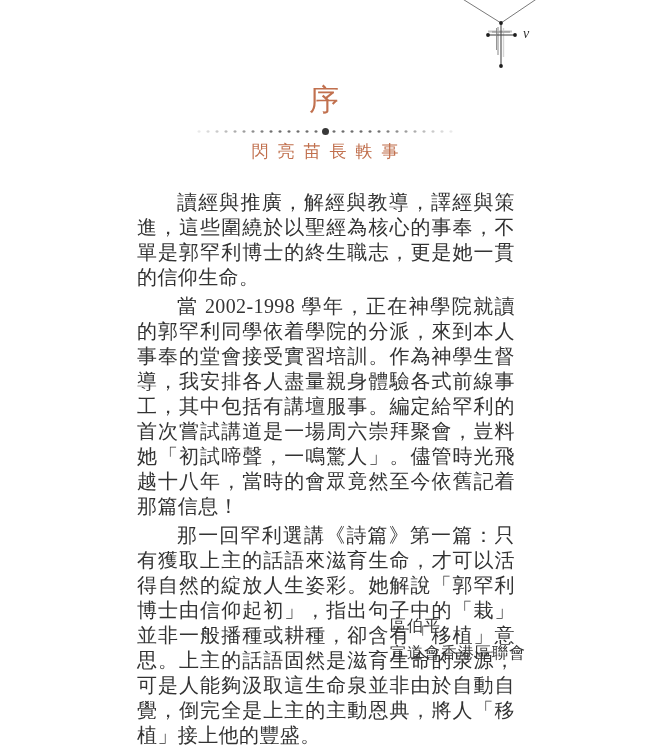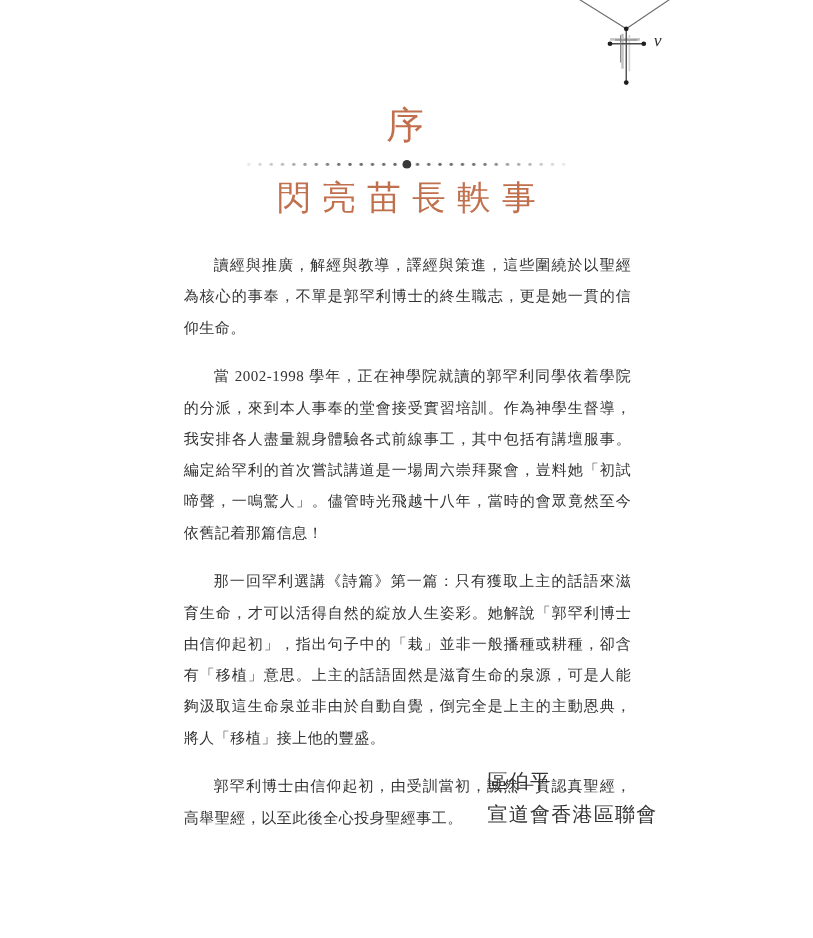--- a/index.html
+++ b/index.html
@@ -67,37 +67,37 @@
     left: 50%;
     top: 50%;
     width: 7px;
     height: 7px;
     margin: -3.5px 0 0 -3.5px;
     border-radius: 50%;
     background: #383838;
   }
   .subtitle {
     margin: 0;
-    font-size: 27px;
+    font-size: 17px;
     font-weight: normal;
     color: #c1704e;
     letter-spacing: 9px;
     text-indent: 9px; 
   }
 
   
   .body-text {
     position: absolute;
     left: 133px;
     top: 186px;
     width: 386px;
   }
   .body-text p {
-    margin: 14px;
-    font-size: 12px;
+    margin: 4px;
+    font-size: 20px;
     line-height: 25px;
     letter-spacing: 0.4px;
     text-align: justify;
     text-indent: 2em;
     color: #333333;
   }
 
   
   .signature {
     position: absolute;

